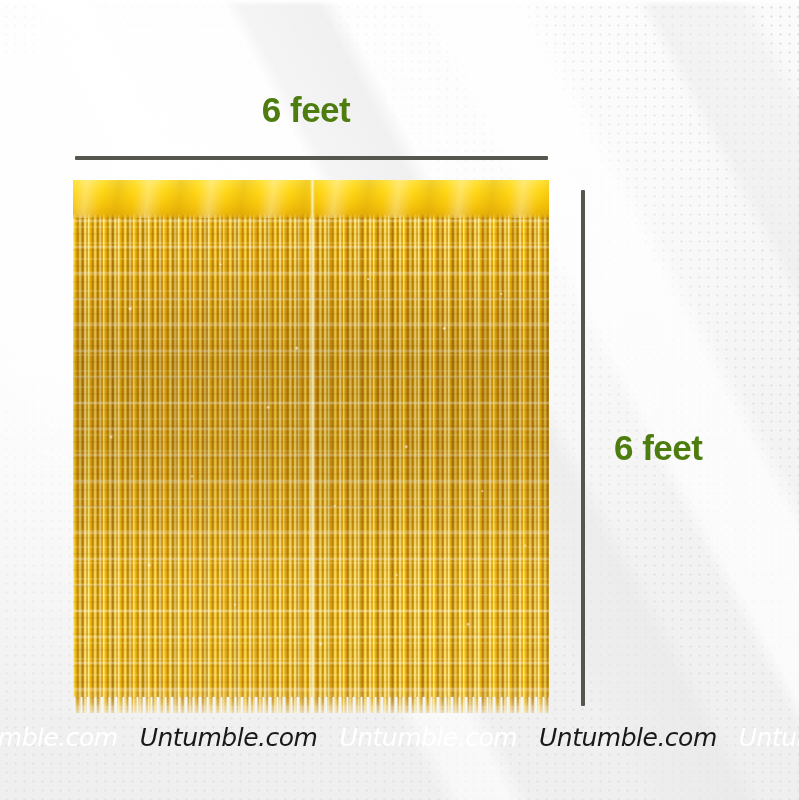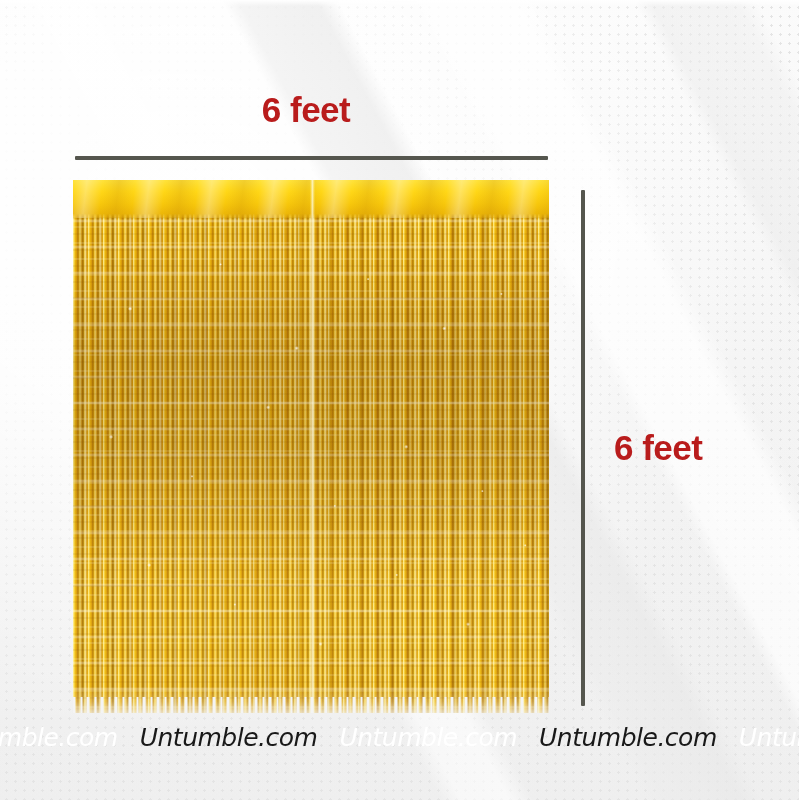--- a/index.html
+++ b/index.html
@@ -81,21 +81,21 @@
   .bg-topline {
     position: absolute;
     top: 0; left: 0; right: 0;
     height: 6px;
     background: linear-gradient(180deg, #ffffff 0%, rgba(255,255,255,0) 100%);
   }
 
   
   .dim-label {
     position: absolute;
-    color: #b91c1c;
+    color: #4d7c0f;
     font-weight: bold;
     letter-spacing: -0.5px;
     white-space: nowrap;
     user-select: none;
   }
   #label-width {
     left: 0;
     width: 612px;
     top: 90px;
     text-align: center;

